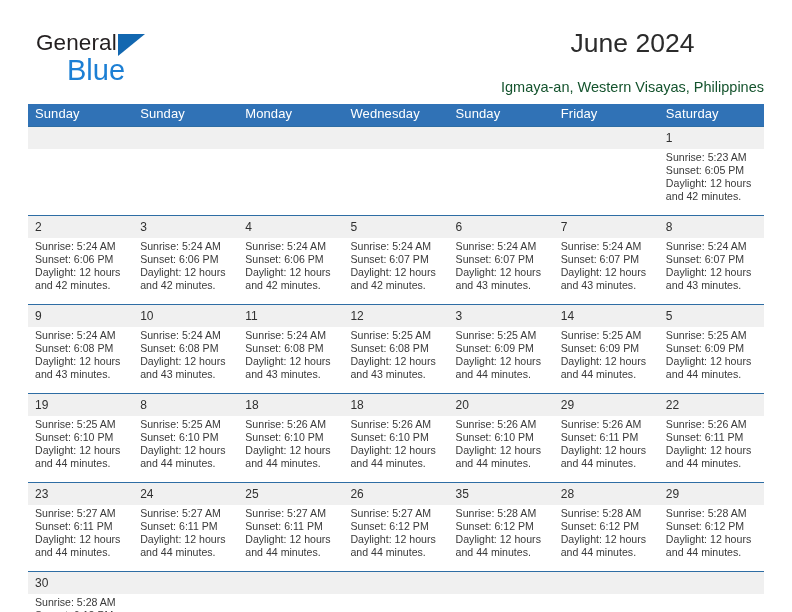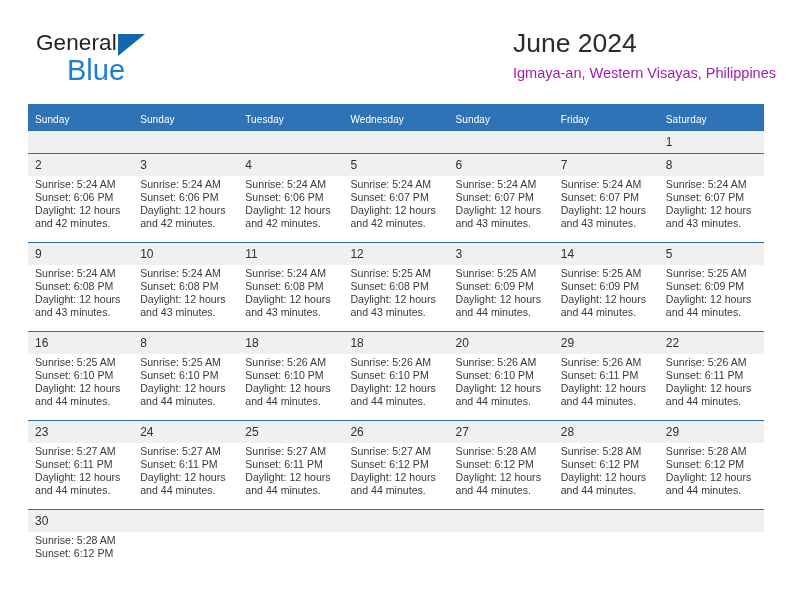--- a/index.html
+++ b/index.html
@@ -19,21 +19,21 @@
     width: 792px;
     height: 612px;
     box-sizing: border-box;
   }
 
   
   .head {
     position: absolute;
     left: 28px;
     top: 26px;
-    right: 16px;
+    right: 28px;
     height: 72px;
   }
   .brand {
     position: absolute;
     left: 8px;
     top: 4px;
     width: 180px;
     height: 60px;
   }
   .brand-general {
@@ -60,55 +60,55 @@
     width: 0;
     height: 0;
     border-left: 27px solid #1267b0;
     border-bottom: 22px solid transparent;
   }
 
   .title-wrap {
     position: absolute;
     right: 0;
     top: 0;
-    text-align: left;
+    text-align: center;
   }
   .cal-title {
     font-size: 26.5px;
     color: #2b2b2b;
     line-height: 34px;
     white-space: nowrap;
     font-weight: normal;
   }
   .cal-subtitle {
     font-size: 14.5px;
-    color: #a21caf;
+    color: #14532d;
     line-height: 22px;
-    margin-top: 2px;
+    margin-top: 16px;
     white-space: nowrap;
   }
 
   
   .cal {
     position: absolute;
     left: 28px;
     top: 104px;
     width: 736px;
     border-collapse: collapse;
     table-layout: fixed;
   }
   .cal col { width: 105.14px; }
 
   .cal thead th {
     background: #3072b6;
     color: #ffffff;
-    font-size: 10px;
+    font-size: 13px;
     font-weight: normal;
     text-align: left;
-    padding: 9px 0 5px 7px;
+    padding: 2px 0 5px 7px;
     height: 12px;
     border: 0;
     letter-spacing: .1px;
   }
 
   .daynum-row td {
     background: #f0f0f0;
     border-top: 1.6px solid #2e6da4;
     font-size: 12px;
     color: #303030;
@@ -161,36 +161,50 @@
         <col>
         <col>
         <col>
         <col>
         <col>
     </colgroup>
     <thead>
       <tr id="weekday-row">
           <th>Sunday</th>
           <th>Sunday</th>
-          <th>Tuesday</th>
+          <th>Monday</th>
           <th>Wednesday</th>
           <th>Sunday</th>
           <th>Friday</th>
           <th>Saturday</th>
         </tr>
     </thead>
     <tbody id="calendar-body">
         <tr class="daynum-row first">
           <td class="blank"></td>
           <td class="blank"></td>
           <td class="blank"></td>
           <td class="blank"></td>
           <td class="blank"></td>
           <td class="blank"></td>
           <td>1</td>
+        </tr>
+        <tr class="info-row">
+          <td class="empty-cell"></td>
+          <td class="empty-cell"></td>
+          <td class="empty-cell"></td>
+          <td class="empty-cell"></td>
+          <td class="empty-cell"></td>
+          <td class="empty-cell"></td>
+          <td>
+            <div class="info-line">Sunrise: 5:23 AM</div>
+            <div class="info-line">Sunset: 6:05 PM</div>
+            <div class="info-line">Daylight: 12 hours</div>
+            <div class="info-line">and 42 minutes.</div>
+          </td>
         </tr>
         <tr class="daynum-row">
           <td>2</td>
           <td>3</td>
           <td>4</td>
           <td>5</td>
           <td>6</td>
           <td>7</td>
           <td>8</td>
         </tr>
@@ -285,21 +299,21 @@
             <div class="info-line">and 44 minutes.</div>
           </td>
           <td>
             <div class="info-line">Sunrise: 5:25 AM</div>
             <div class="info-line">Sunset: 6:09 PM</div>
             <div class="info-line">Daylight: 12 hours</div>
             <div class="info-line">and 44 minutes.</div>
           </td>
         </tr>
         <tr class="daynum-row">
-          <td>16</td>
+          <td>19</td>
           <td>8</td>
           <td>18</td>
           <td>18</td>
           <td>20</td>
           <td>29</td>
           <td>22</td>
         </tr>
         <tr class="info-row">
           <td>
             <div class="info-line">Sunrise: 5:25 AM</div>
@@ -342,21 +356,21 @@
             <div class="info-line">Sunset: 6:11 PM</div>
             <div class="info-line">Daylight: 12 hours</div>
             <div class="info-line">and 44 minutes.</div>
           </td>
         </tr>
         <tr class="daynum-row">
           <td>23</td>
           <td>24</td>
           <td>25</td>
           <td>26</td>
-          <td>27</td>
+          <td>35</td>
           <td>28</td>
           <td>29</td>
         </tr>
         <tr class="info-row">
           <td>
             <div class="info-line">Sunrise: 5:27 AM</div>
             <div class="info-line">Sunset: 6:11 PM</div>
             <div class="info-line">Daylight: 12 hours</div>
             <div class="info-line">and 44 minutes.</div>
           </td>

